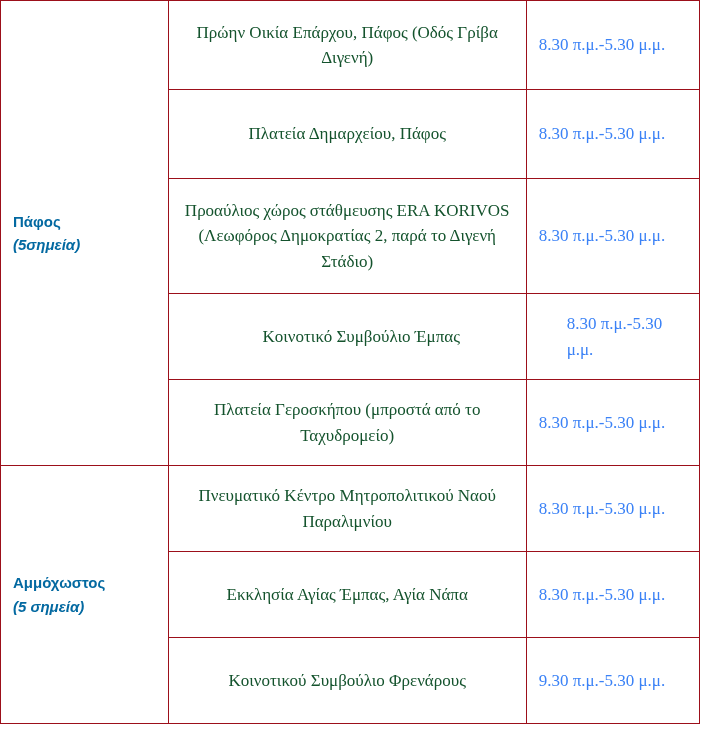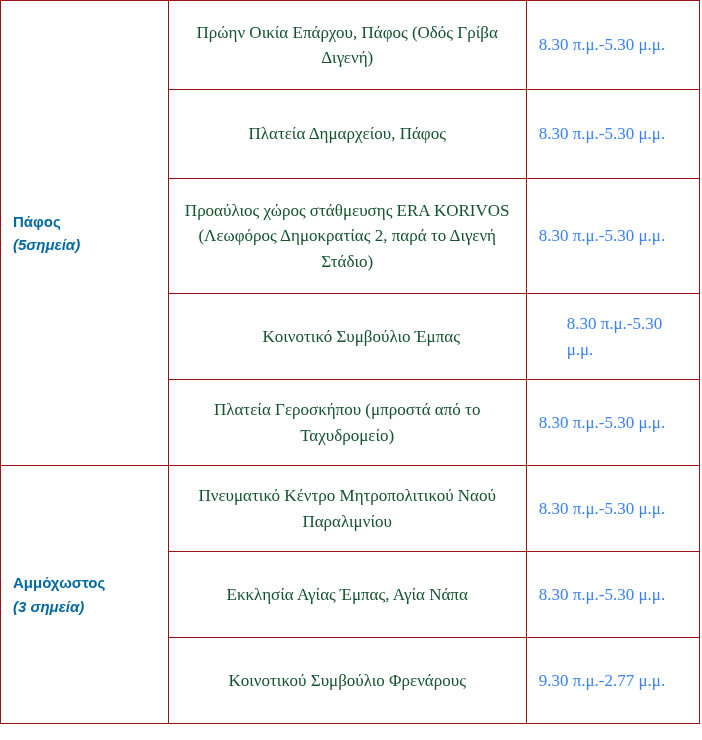--- a/index.html
+++ b/index.html
@@ -100,28 +100,28 @@
         <td class="hours">8.30 π.μ.-5.30 μ.μ.</td>
       </tr>
       <tr class="r4">
         <td class="place">Πλατεία Γεροσκήπου (μπροστά από το Ταχυδρομείο)</td>
         <td class="hours">8.30 π.μ.-5.30 μ.μ.</td>
       </tr>
 
       <tr class="r5">
         <td class="region" rowspan="3">
           <span class="region-name">Αμμόχωστος</span>
-          <span class="region-count">(3 σημεία)</span>
+          <span class="region-count">(5 σημεία)</span>
         </td>
         <td class="place">Πνευματικό Κέντρο Μητροπολιτικού Ναού Παραλιμνίου</td>
         <td class="hours">8.30 π.μ.-5.30 μ.μ.</td>
       </tr>
       <tr class="r6">
         <td class="place">Εκκλησία Αγίας Έμπας, Αγία Νάπα</td>
         <td class="hours">8.30 π.μ.-5.30 μ.μ.</td>
       </tr>
       <tr class="r7 last">
         <td class="place">Κοινοτικού Συμβούλιο Φρενάρους</td>
-        <td class="hours">9.30 π.μ.-2.77 μ.μ.</td>
+        <td class="hours">9.30 π.μ.-5.30 μ.μ.</td>
       </tr>
     </tbody>
   </table>
 </div>
 
 </body></html>

